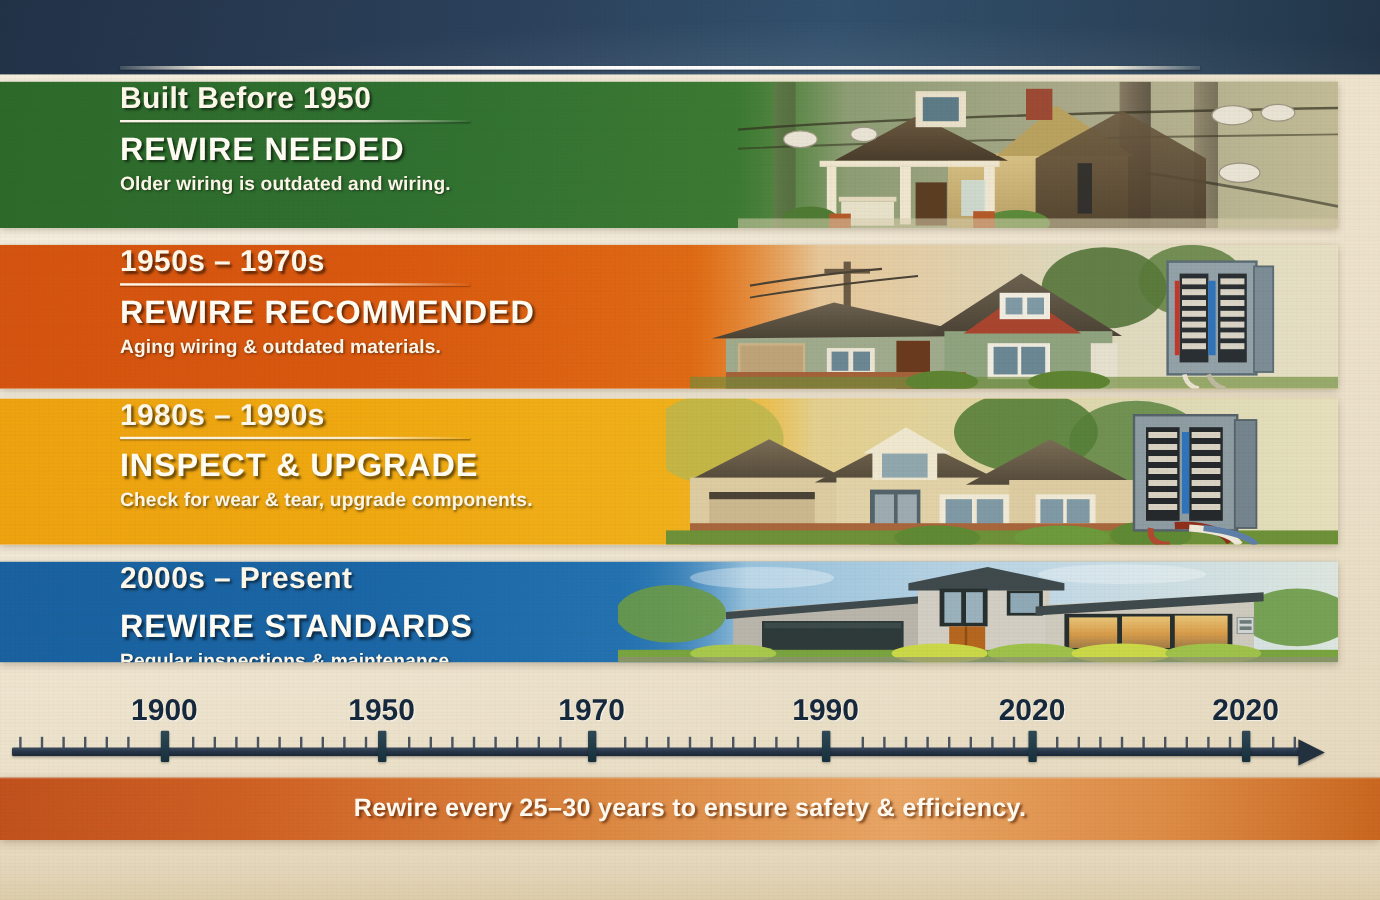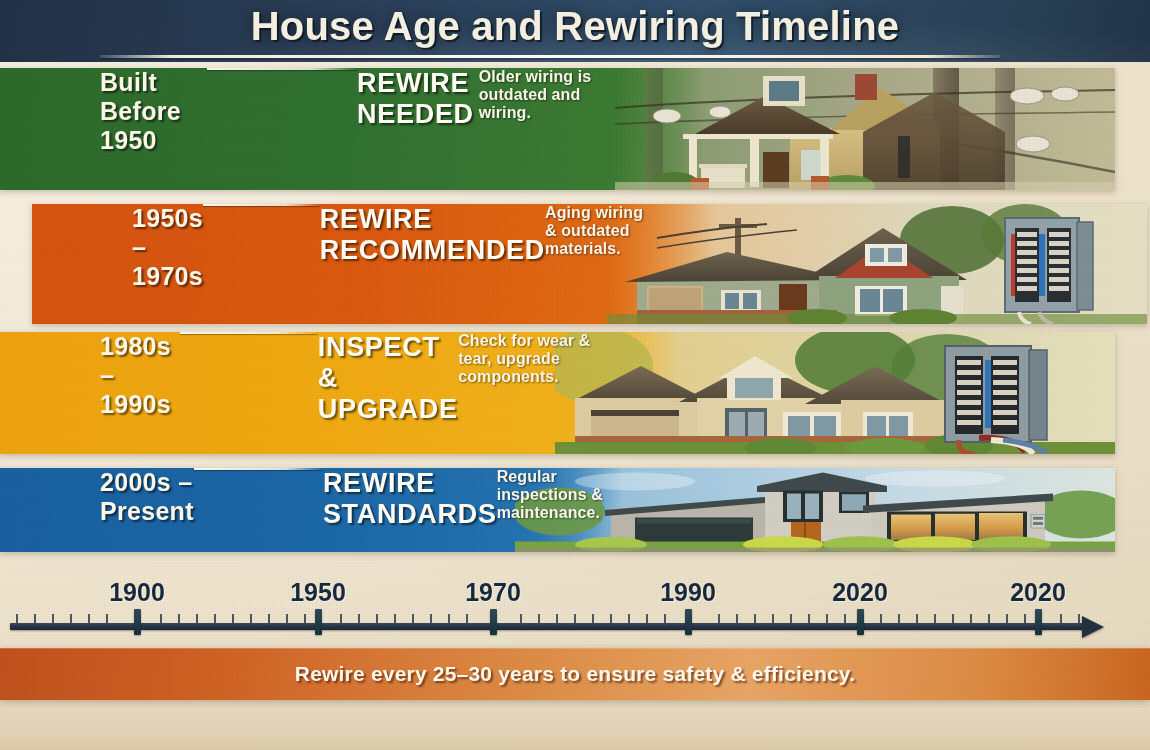--- a/index.html
+++ b/index.html
@@ -51,21 +51,21 @@
   
   .band{
     position:absolute;left:0;width:1115px;
     overflow:hidden;
     box-shadow:0 2px 6px rgba(60,45,20,.25);
     z-index:10;
   }
   .band .wash{position:absolute;inset:0;}
   .band-text{
     position:absolute;left:100px;top:0;width:520px;height:100%;
-    z-index:8;display:flex;flex-direction:row;justify-content:flex-start;
+    z-index:8;display:flex;flex-direction:column;justify-content:flex-start;
   }
   .era{
     font-size:25px;font-weight:bold;color:#fdf8ea;
     text-shadow:2px 2px 2px rgba(0,0,0,.55);
     letter-spacing:.3px;margin:0 0 3px 0;
     display:inline-block;
   }
   .era-rule{
     height:2px;width:292px;margin:0 0 7px 0;
     background:linear-gradient(90deg,#fdf8ea 0%, rgba(253,248,234,.85) 70%, rgba(253,248,234,0) 100%);
@@ -82,21 +82,21 @@
     text-shadow:1px 1px 2px rgba(0,0,0,.5);
   }
   .band-art{
     position:absolute;right:0;top:0;height:100%;
     z-index:4;pointer-events:none;
   }
 
   
   .band-1{top:68px;height:122px;}
   .band-1 .wash{background:linear-gradient(95deg,#2d6a2a 0%,#2f7030 30%,#3c7a33 55%,#5d8a42 74%,#86a05b 88%,#b5b377 100%);}
-  .band-2{top:204px;height:120px;margin-left:32px;}
+  .band-2{top:204px;height:120px;}
   .band-2 .wash{background:linear-gradient(95deg,#d4540f 0%,#d9580f 28%,#df6a14 52%,#e89233 72%,#eeb257 86%,#efc277 100%);}
   .band-3{top:332px;height:122px;}
   .band-3 .wash{background:linear-gradient(95deg,#eda310 0%,#efa810 26%,#f0b01a 50%,#f0bc33 70%,#eccb63 86%,#e3cf8c 100%);}
   .band-4{top:468px;height:84px;}
   .band-4 .wash{background:linear-gradient(95deg,#19619f 0%,#1b66a6 28%,#2574b2 50%,#4f93c4 70%,#8cb9d6 86%,#bcd5e4 100%);}
 
   
   .timeline{position:absolute;left:0;top:580px;width:1148px;height:68px;z-index:25;}
   .axis{
     position:absolute;left:10px;top:43px;width:1075px;height:7px;
@@ -145,21 +145,20 @@
     background:linear-gradient(180deg,#e8dcc2 0%,#e2d4b6 60%,#dccdaa 100%);
   }
 </style>
 </head>
 <body>
 
 <div id="infographic">
 
   <div class="header">
     <div class="veil"></div>
-    <div class="title">House Age and Rewiring Timeline</div>
     <div class="title-underline"></div>
   </div>
 
   <div class="band band-1">
     <div class="wash"></div>
 
     <svg class="band-art" width="500" height="122" viewBox="0 0 500 122" preserveAspectRatio="none">
       <defs>
         <linearGradient id="g1sky" x1="0" y1="0" x2="1" y2="0">
           <stop offset="0" stop-color="#5d8a42" stop-opacity="0"></stop>

